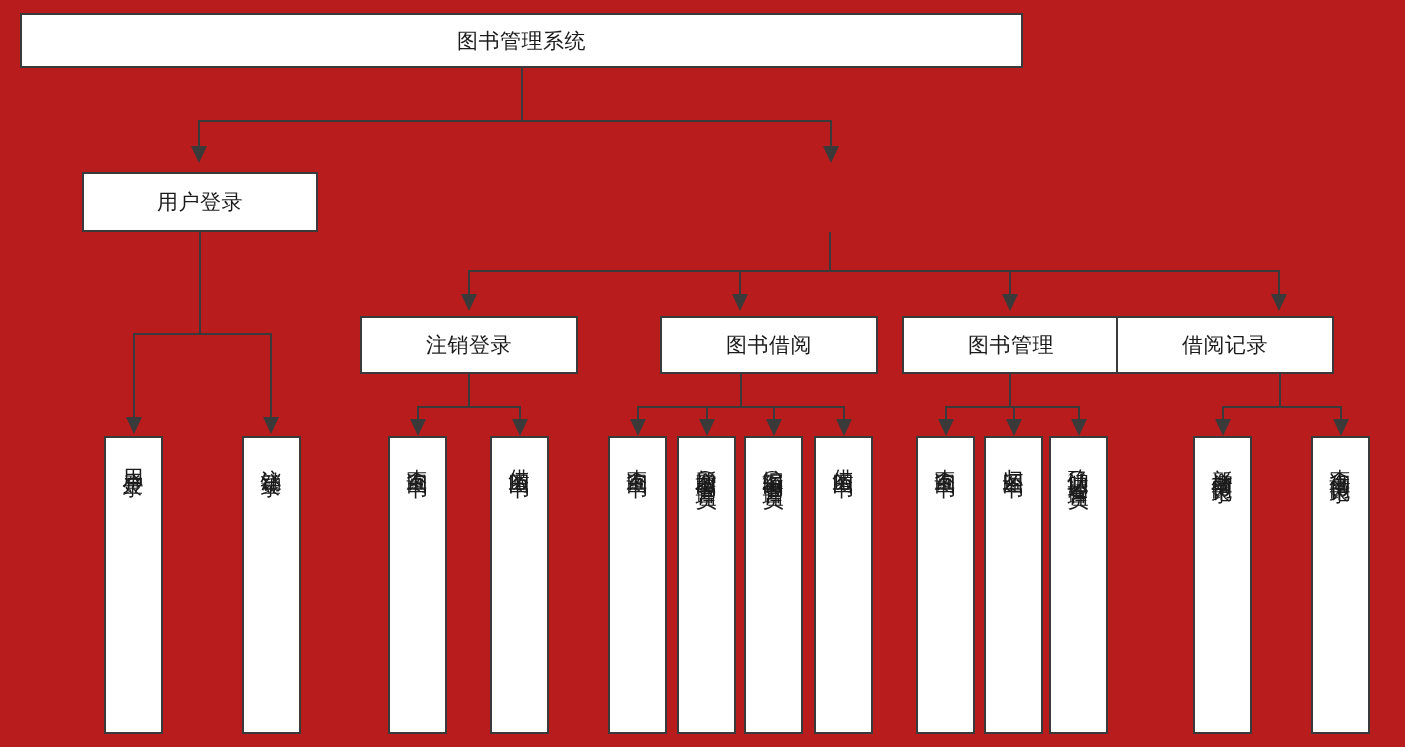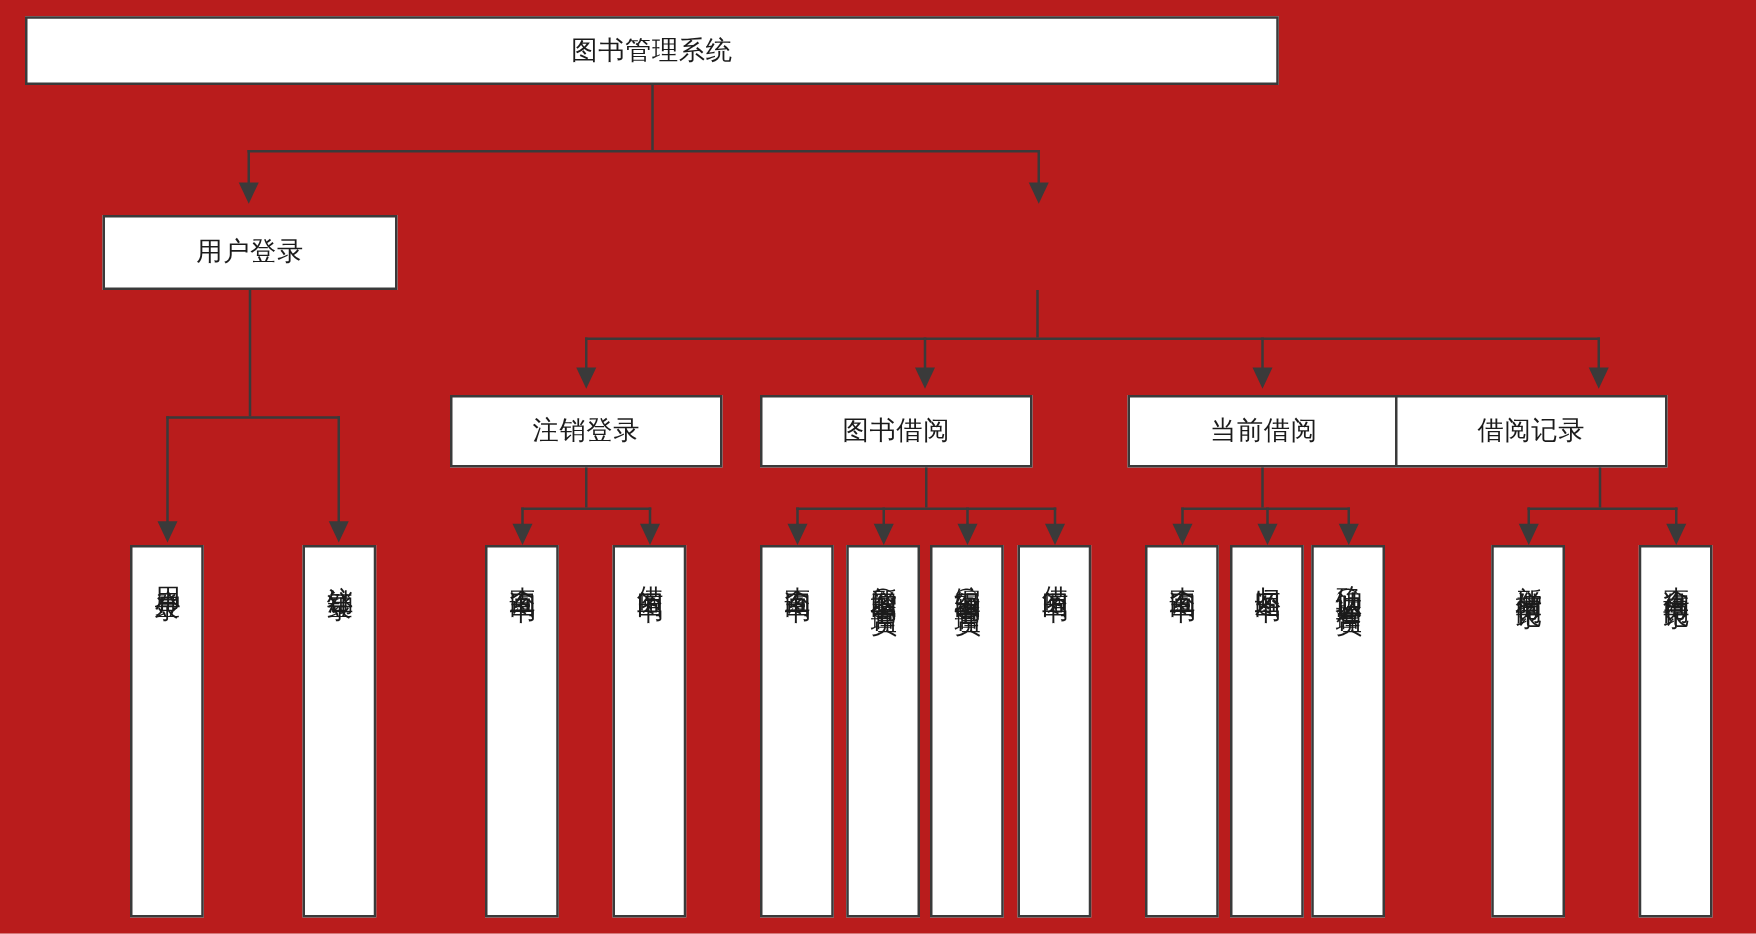--- a/index.html
+++ b/index.html
@@ -109,25 +109,25 @@
   <div class="conn vline" style="left:739px;top:270px;width:2px;height:26px;"></div>
   <div class="arrow" style="left:732px;top:294px;"></div>
   <div class="conn vline" style="left:1009px;top:270px;width:2px;height:26px;"></div>
   <div class="arrow" style="left:1002px;top:294px;"></div>
   <div class="conn vline" style="left:1278px;top:270px;width:2px;height:26px;"></div>
   <div class="arrow" style="left:1271px;top:294px;"></div>
 
   <div class="node h" style="left:360px;top:316px;width:218px;height:58px;">
     <span class="lbl">注销登录</span>
   </div>
-  <div class="node h" style="left:608px;top:316px;width:218px;height:58px;">
+  <div class="node h" style="left:660px;top:316px;width:218px;height:58px;">
     <span class="lbl">图书借阅</span>
   </div>
   <div class="node h" style="left:902px;top:316px;width:218px;height:58px;">
-    <span class="lbl">当前借阅</span>
+    <span class="lbl">图书管理</span>
   </div>
   <div class="node h" style="left:1116px;top:316px;width:218px;height:58px;">
     <span class="lbl">借阅记录</span>
   </div>
 
   <div class="conn vline" style="left:468px;top:374px;width:2px;height:32px;"></div>
   <div class="conn hline" style="left:417px;top:406px;width:104px;height:2px;"></div>
   <div class="conn vline" style="left:417px;top:406px;width:2px;height:16px;"></div>
   <div class="arrow" style="left:410px;top:419px;"></div>
   <div class="conn vline" style="left:519px;top:406px;width:2px;height:16px;"></div>

